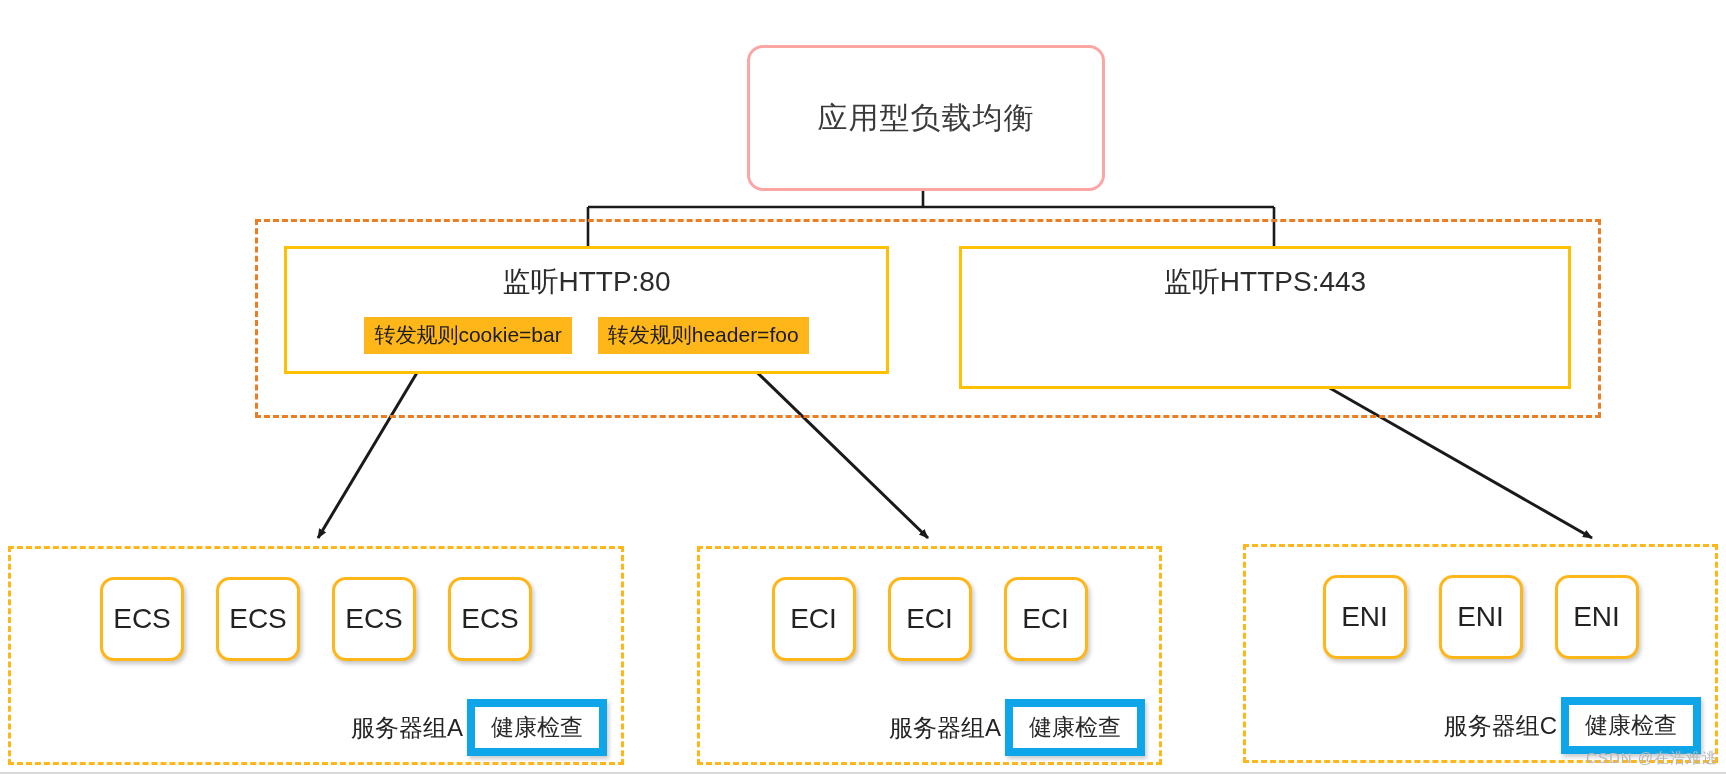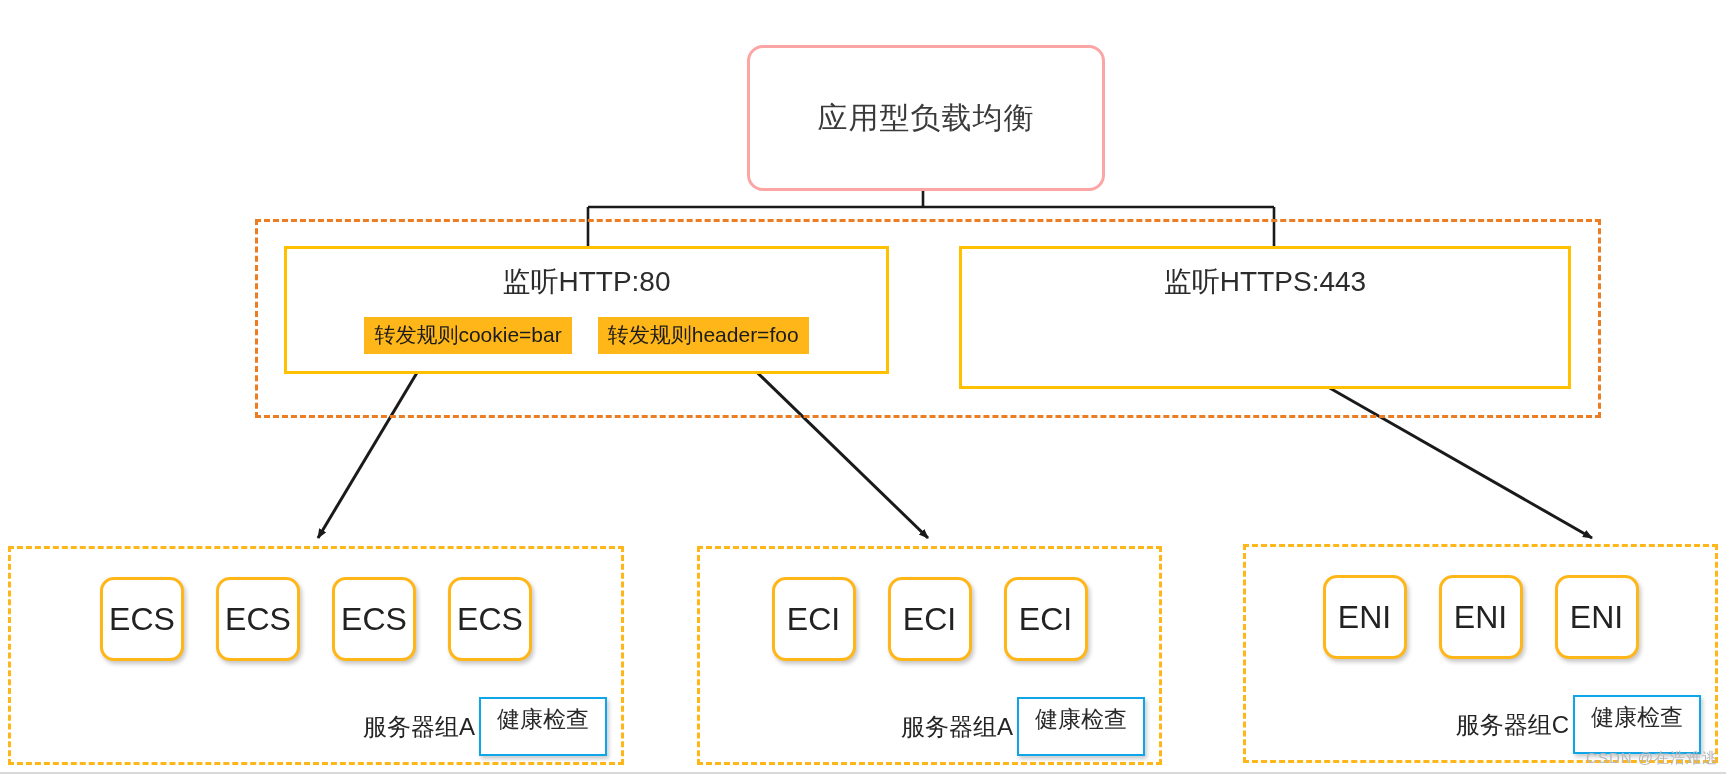--- a/index.html
+++ b/index.html
@@ -106,21 +106,21 @@
   .node-box {
     width: 84px;
     height: 84px;
     border: 3px solid #FFB619;
     border-radius: 14px;
     background: #ffffff;
     box-shadow: 2px 3px 4px rgba(0,0,0,0.22);
     display: flex;
     align-items: center;
     justify-content: center;
-    font-size: 32px;
+    font-size: 28px;
     color: #222222;
     box-sizing: border-box;
   }
 
   .group-footer {
     position: absolute;
     bottom: 6px;
     left: 0;
     right: 0;
     display: flex;
@@ -128,26 +128,26 @@
     justify-content: flex-end;
     gap: 4px;
     padding-right: 14px;
   }
   .group-label {
     font-size: 24px;
     color: #242424;
     white-space: nowrap;
   }
   .health-btn {
-    border: 2px solid #0ea5e9;
+    border: 8px solid #0ea5e9;
     background: #ffffff;
     box-shadow: 2px 3px 4px rgba(0,0,0,0.2);
     font-size: 23px;
     color: #2a2a2a;
-    padding: 5px 16px 19px 16px;
+    padding: 5px 16px 5px 16px;
     white-space: nowrap;
   }
 
   
   #wires {
     position: absolute;
     left: 0;
     top: 0;
     width: 1726px;
     height: 774px;

